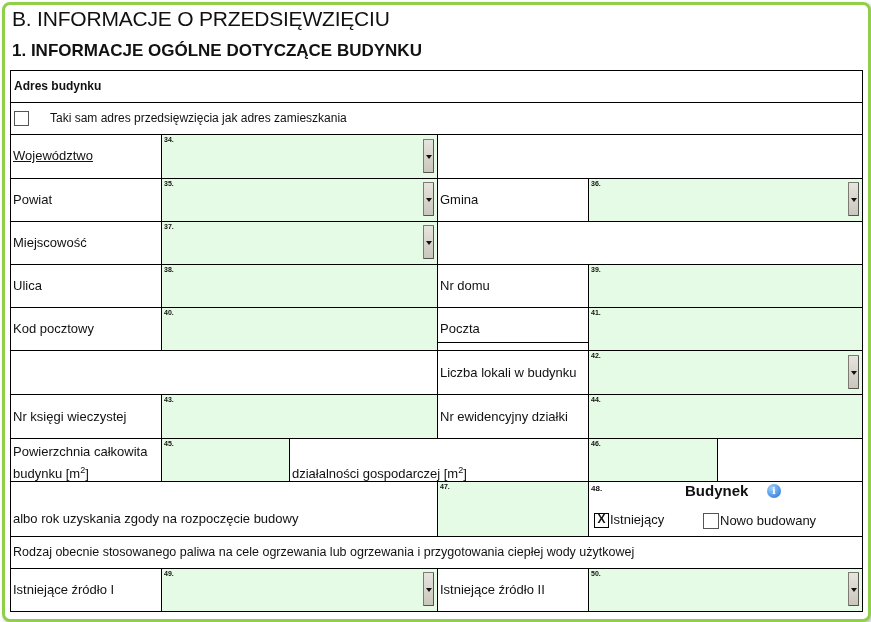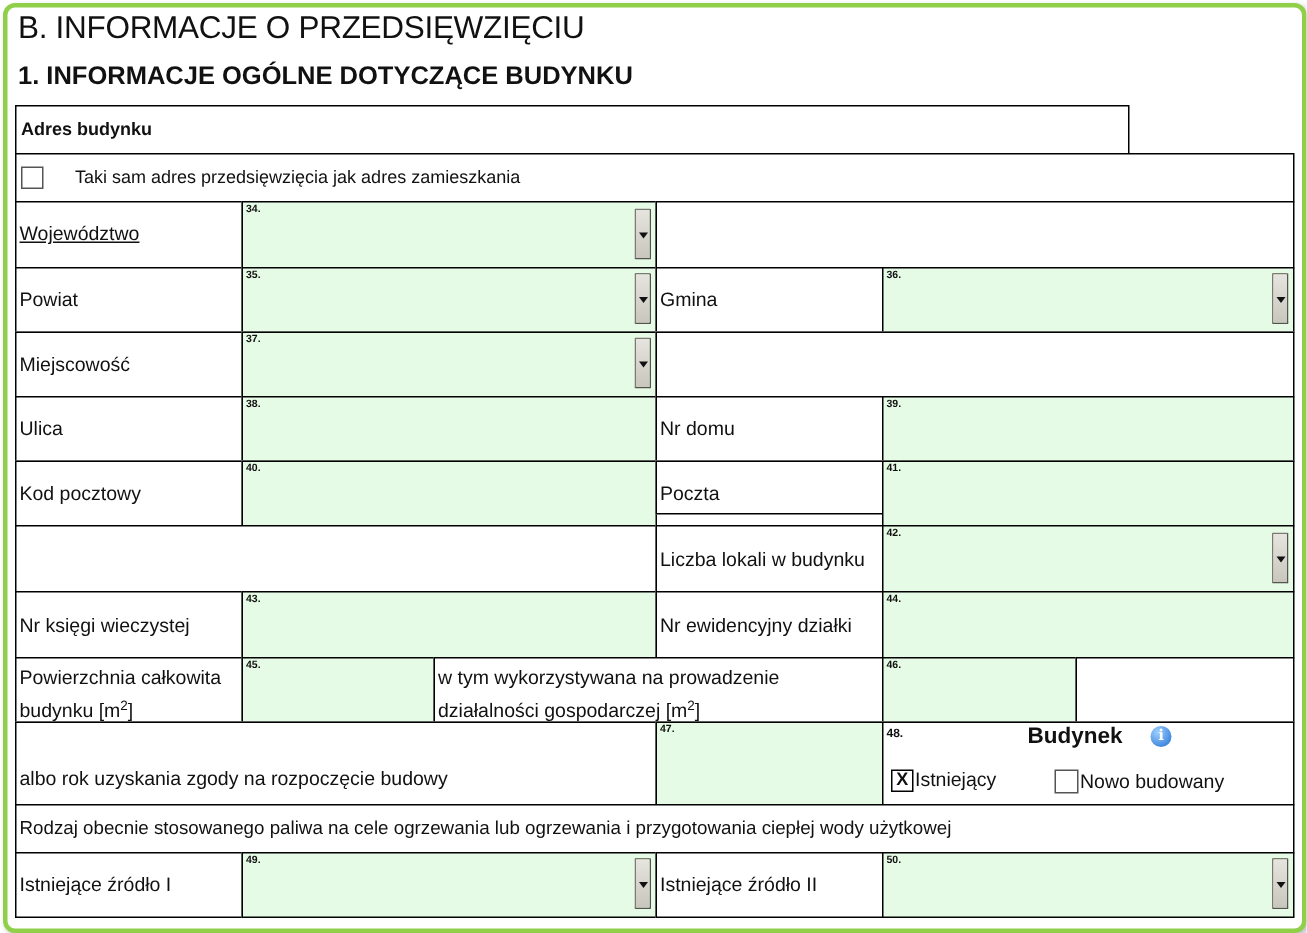--- a/index.html
+++ b/index.html
@@ -27,21 +27,21 @@
           font-size:10px; font-weight:bold; text-align:center; line-height:14px; font-family:"DejaVu Serif", serif; }
 </style>
 </head>
 <body>
 
 <div class="frame"></div>
 
 <div class="h1">B. INFORMACJE O PRZEDSIĘWZIĘCIU</div>
 <div class="h2">1. INFORMACJE OGÓLNE DOTYCZĄCE BUDYNKU</div>
 
-<div class="cell" style="left:10px;top:70px;width:743px;height:33px;">
+<div class="cell" style="left:10px;top:70px;width:853px;height:33px;">
   <span class="lbl" style="left:3px;top:8px;font-weight:bold;font-size:12px;">Adres budynku</span>
 </div>
 <div class="cell" style="left:10px;top:102px;width:853px;height:33px;">
   <div class="cb" style="left:3px;top:8px;width:15px;height:15px;"></div>
   <span class="lbl" style="left:39px;top:8px;font-size:12px;">Taki sam adres przedsięwzięcia jak adres zamieszkania</span>
 </div>
 
 <div class="cell" style="left:10px;top:134px;width:152px;height:45px;">
   <span class="lbl" style="left:2px;top:13px;text-decoration:underline;">Województwo</span>
 </div>
@@ -127,21 +127,21 @@
   <div class="lbl" style="left:2px;top:3px;line-height:19px;">
     <span>Powierzchnia całkowita</span><br>
     <span>budynku [m</span><sup style="font-size:9px;">2</sup><span>]</span>
   </div>
 </div>
 <div class="cell green" style="left:161px;top:438px;width:129px;height:44px;">
   <span class="num">45.</span>
 </div>
 <div class="cell" style="left:289px;top:438px;width:300px;height:44px;">
   <div class="lbl" style="left:2px;top:3px;line-height:19px;">
-    <span>w tym wykorzystywana na prowadzenie</span><br>
+    <br>
     <span>działalności gospodarczej [m</span><sup style="font-size:9px;">2</sup><span>]</span>
   </div>
 </div>
 <div class="cell green" style="left:588px;top:438px;width:130px;height:44px;">
   <span class="num">46.</span>
 </div>
 <div class="cell" style="left:717px;top:438px;width:146px;height:44px;"></div>
 
 <div class="cell" style="left:10px;top:481px;width:428px;height:56px;">
   <div class="lbl" style="left:2px;top:7px;line-height:20px;">

